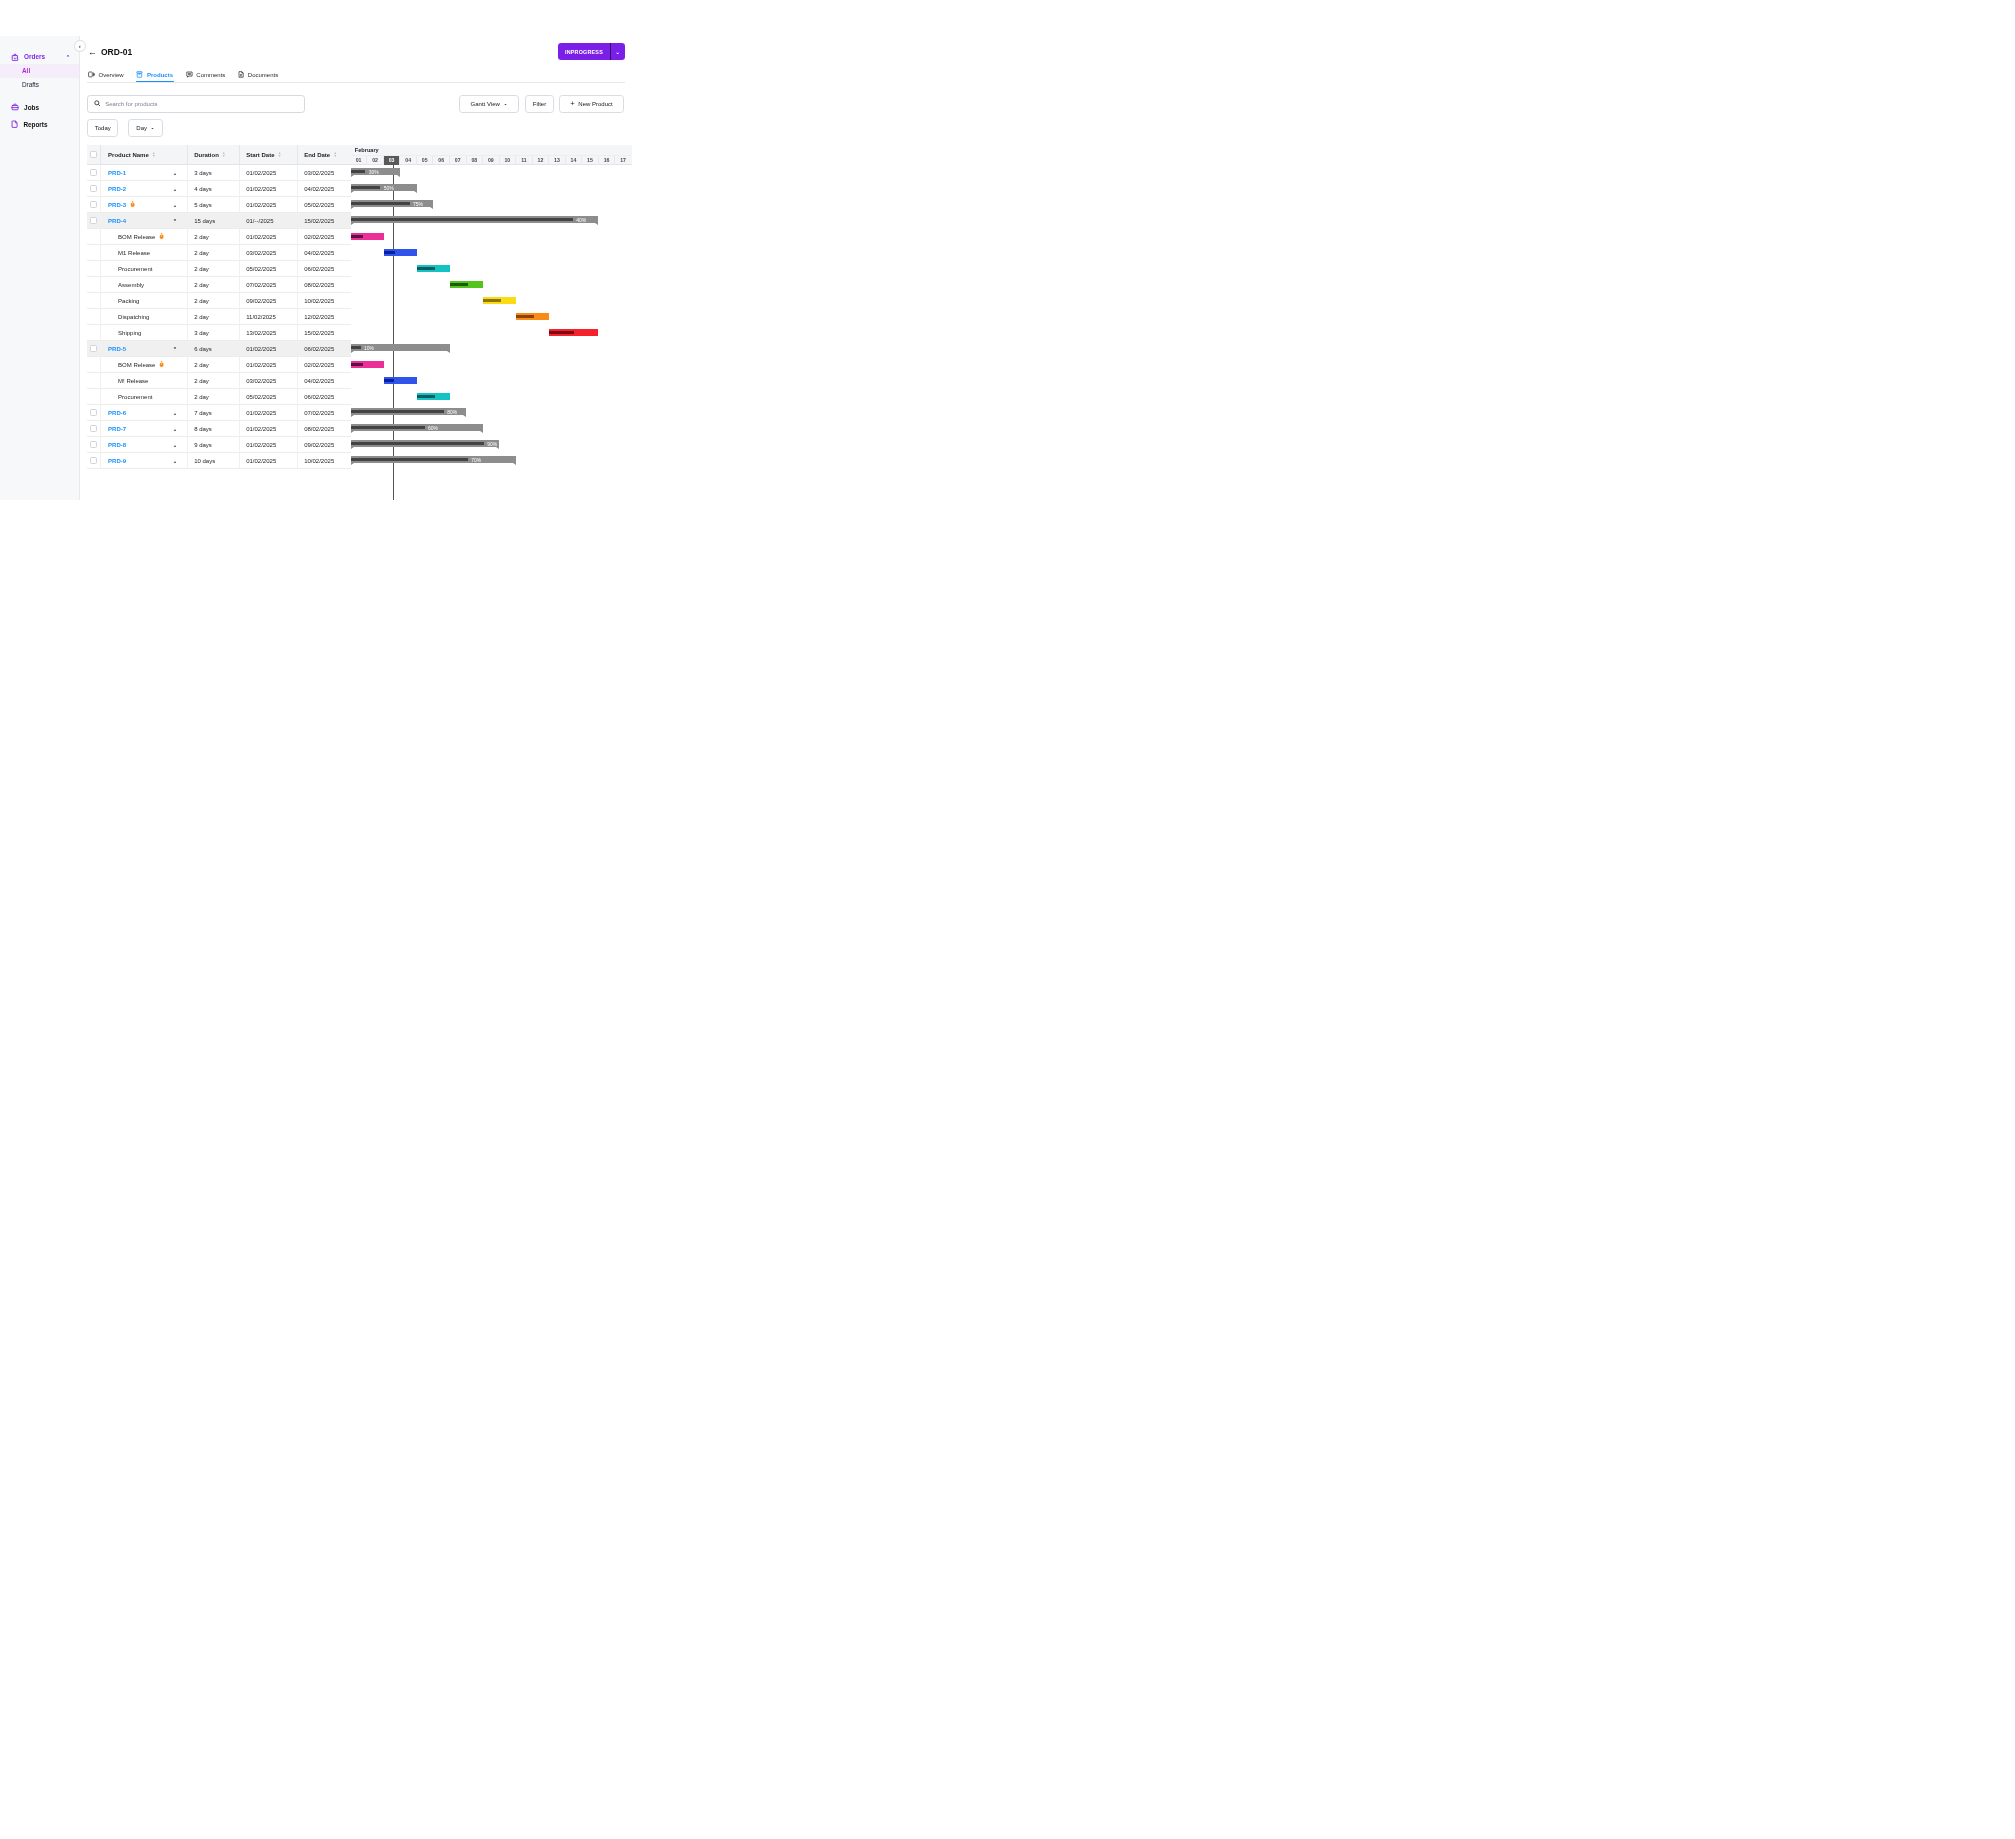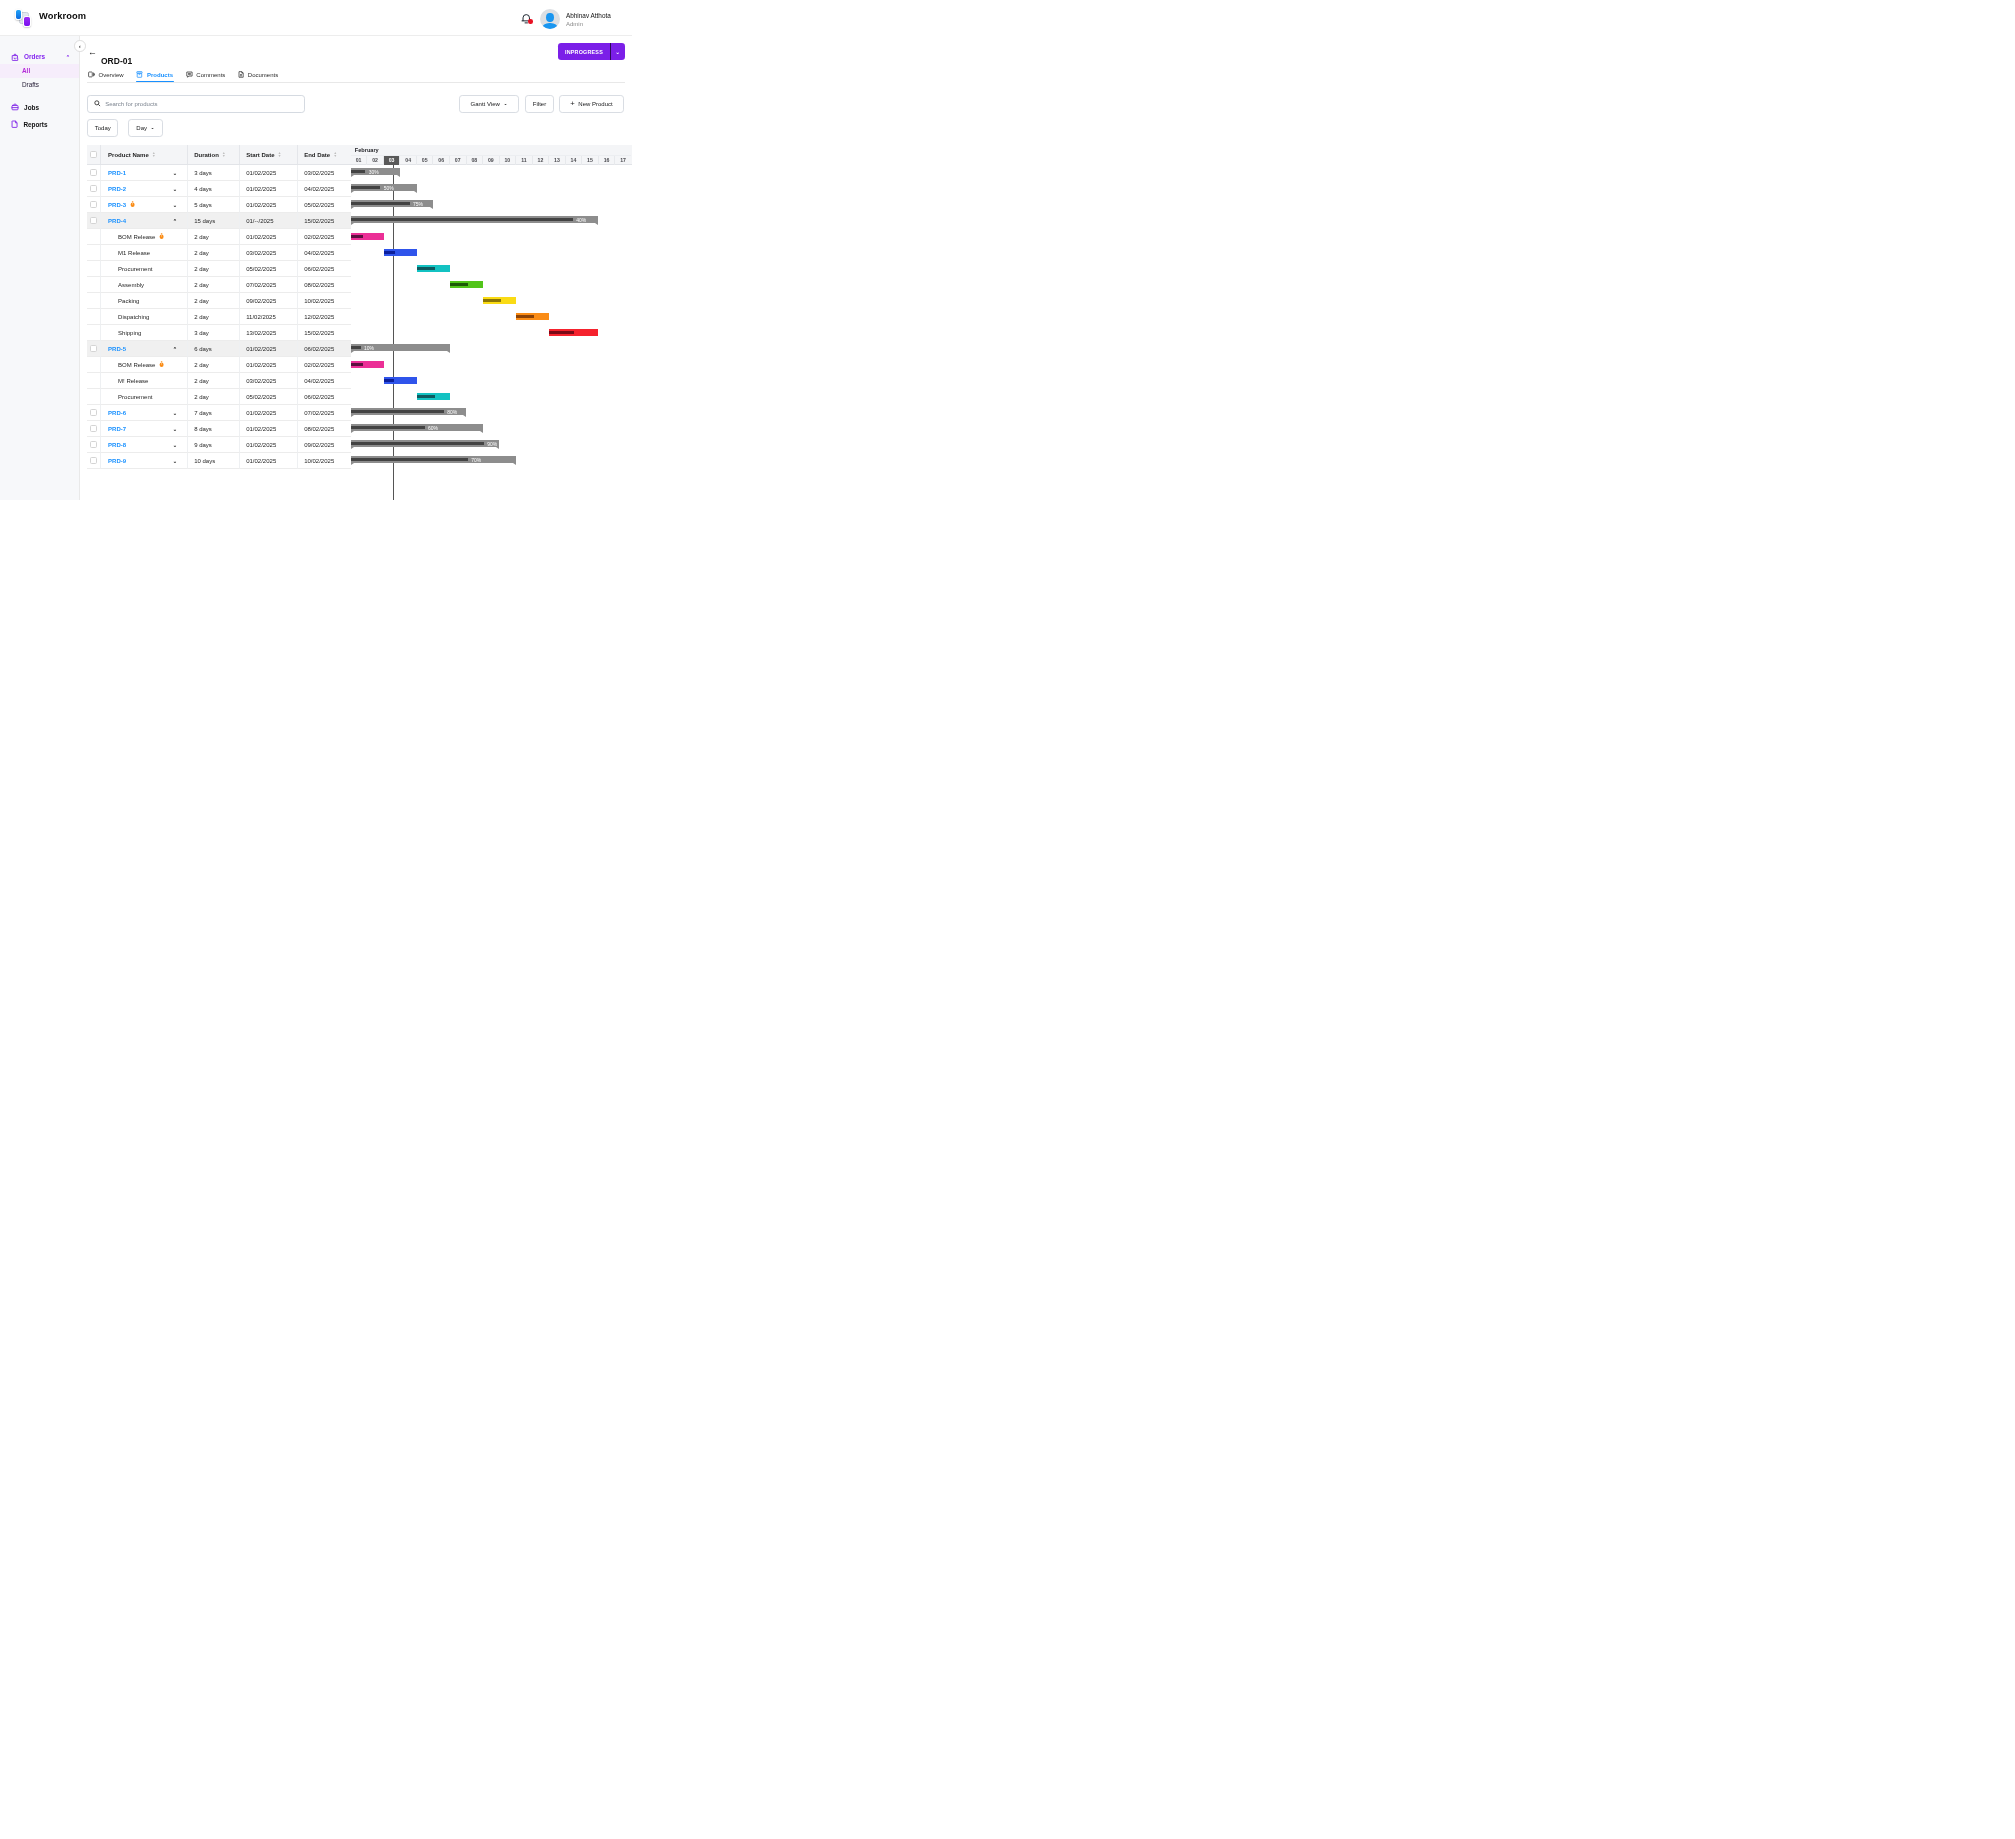--- a/index.html
+++ b/index.html
@@ -33,21 +33,21 @@
   .side-sub { height:14.5px; line-height:14.5px; padding-left:22px; font-size:6.4px; cursor:pointer; }
   .side-sub.active { background:#f6edfb; color:#b32ad8; font-weight:700; }
   .side-sub.plain { color:#221a33; }
   .side-item { display:flex; align-items:center; height:14.5px; padding-left:11.3px; font-size:6.4px; color:#111; font-weight:600; cursor:pointer; }
   .side-item svg { margin-right:4.8px; }
   .mt18 { margin-top:7.3px; } .mt6 { margin-top:2.4px; }
 
   
   .main { position:absolute; left:80px; top:36px; width:552px; height:464px; background:#fff; }
   .back-arrow { position:absolute; left:8px; top:11px; font-size:8.9px; font-weight:700; color:#111; cursor:pointer; }
-  .page-title { position:absolute; left:21px; top:20px; font-size:8.5px; font-weight:800; color:#111; }
+  .page-title { position:absolute; left:21px; top:11px; font-size:8.5px; font-weight:800; color:#111; }
   .status-btn { position:absolute; left:478px; top:7.3px; width:67px; height:17px; background:#7b1fe8; border-radius:3.2px; display:flex; align-items:center; cursor:pointer; }
   .status-btn .lbl { width:52px; text-align:center; color:#fff; font-size:5.4px; font-weight:700; letter-spacing:0.2px; }
   .status-btn .div { width:0.4px; height:100%; background:#2d0a55; }
   .status-btn .chev { flex:1; text-align:center; color:#fff; font-size:5.2px; font-weight:700; }
 
   .tabs { position:absolute; left:7.3px; top:31px; width:538px; height:16px; border-bottom:0.4px solid #e8e8e8; display:flex; }
   .tab { display:flex; align-items:center; gap:3.6px; margin-right:11.3px; padding:0 0.8px; font-size:6px; color:#2b2b2b; cursor:pointer; position:relative; }
   .tab svg { display:block; }
   .tab.active { color:#1890ff; font-weight:600; }
   .tab.active::after { content:""; position:absolute; left:0; right:0; bottom:-0.4px; height:1.2px; background:#1890ff; border-radius:0.8px; }
@@ -112,42 +112,20 @@
   .pbtn.cur { border-color:#1890ff; color:#1890ff; font-weight:600; }
   .pdots { color:#b9b9b9; font-size:4px; letter-spacing:0.8px; }
   .psize { gap:3.2px; }
   .psize .sc { color:#c0c0c0; font-size:4.4px; }
 </style>
 </head>
 <body>
 
 <div class="page">
 
-  <div class="topbar">
-    <div class="logo-wrap">
-      <div class="logo-back"></div>
-      <div class="logo-blue"></div>
-      <div class="logo-purple"></div>
-    </div>
-    <div class="brand">Workroom</div>
-    <div class="bell-wrap">
-      <svg width="10.5" height="11.3" viewBox="0 0 26 28" fill="none" stroke="#17202c" stroke-width="2.4" stroke-linecap="round">
-        <path d="M5 19 V12 a8 8 0 0 1 16 0 V19"></path>
-        <line x1="2.5" y1="19.5" x2="23.5" y2="19.5"></line>
-        <line x1="10" y1="24.5" x2="16" y2="24.5"></line>
-      </svg>
-      <span class="bell-dot"></span>
-    </div>
-    <div class="avatar">
-      <div class="head"></div>
-      <div class="body"></div>
-    </div>
-    <div class="user-name">Abhinav Atthota</div>
-    <div class="user-role">Admin</div>
-  </div>
 
   <div class="sidebar">
     <div class="collapse-btn">‹</div>
     <div class="side-group">
       <div class="side-row">
         <svg width="8" height="8" viewBox="0 0 20 20" fill="none" stroke="#7f22e8" stroke-width="2.2" stroke-linecap="round">
           <path d="M4 6.5 h12 l1 11 a1.5 1.5 0 0 1 -1.5 1.5 h-11 a1.5 1.5 0 0 1 -1.5 -1.5 z"></path>
           <path d="M6.8 6 a3.2 3.2 0 0 1 6.4 0"></path>
           <path d="M8 12.5 l.6 2.2 M12.6 12.5 l-.6 2.2"></path>
         </svg>

